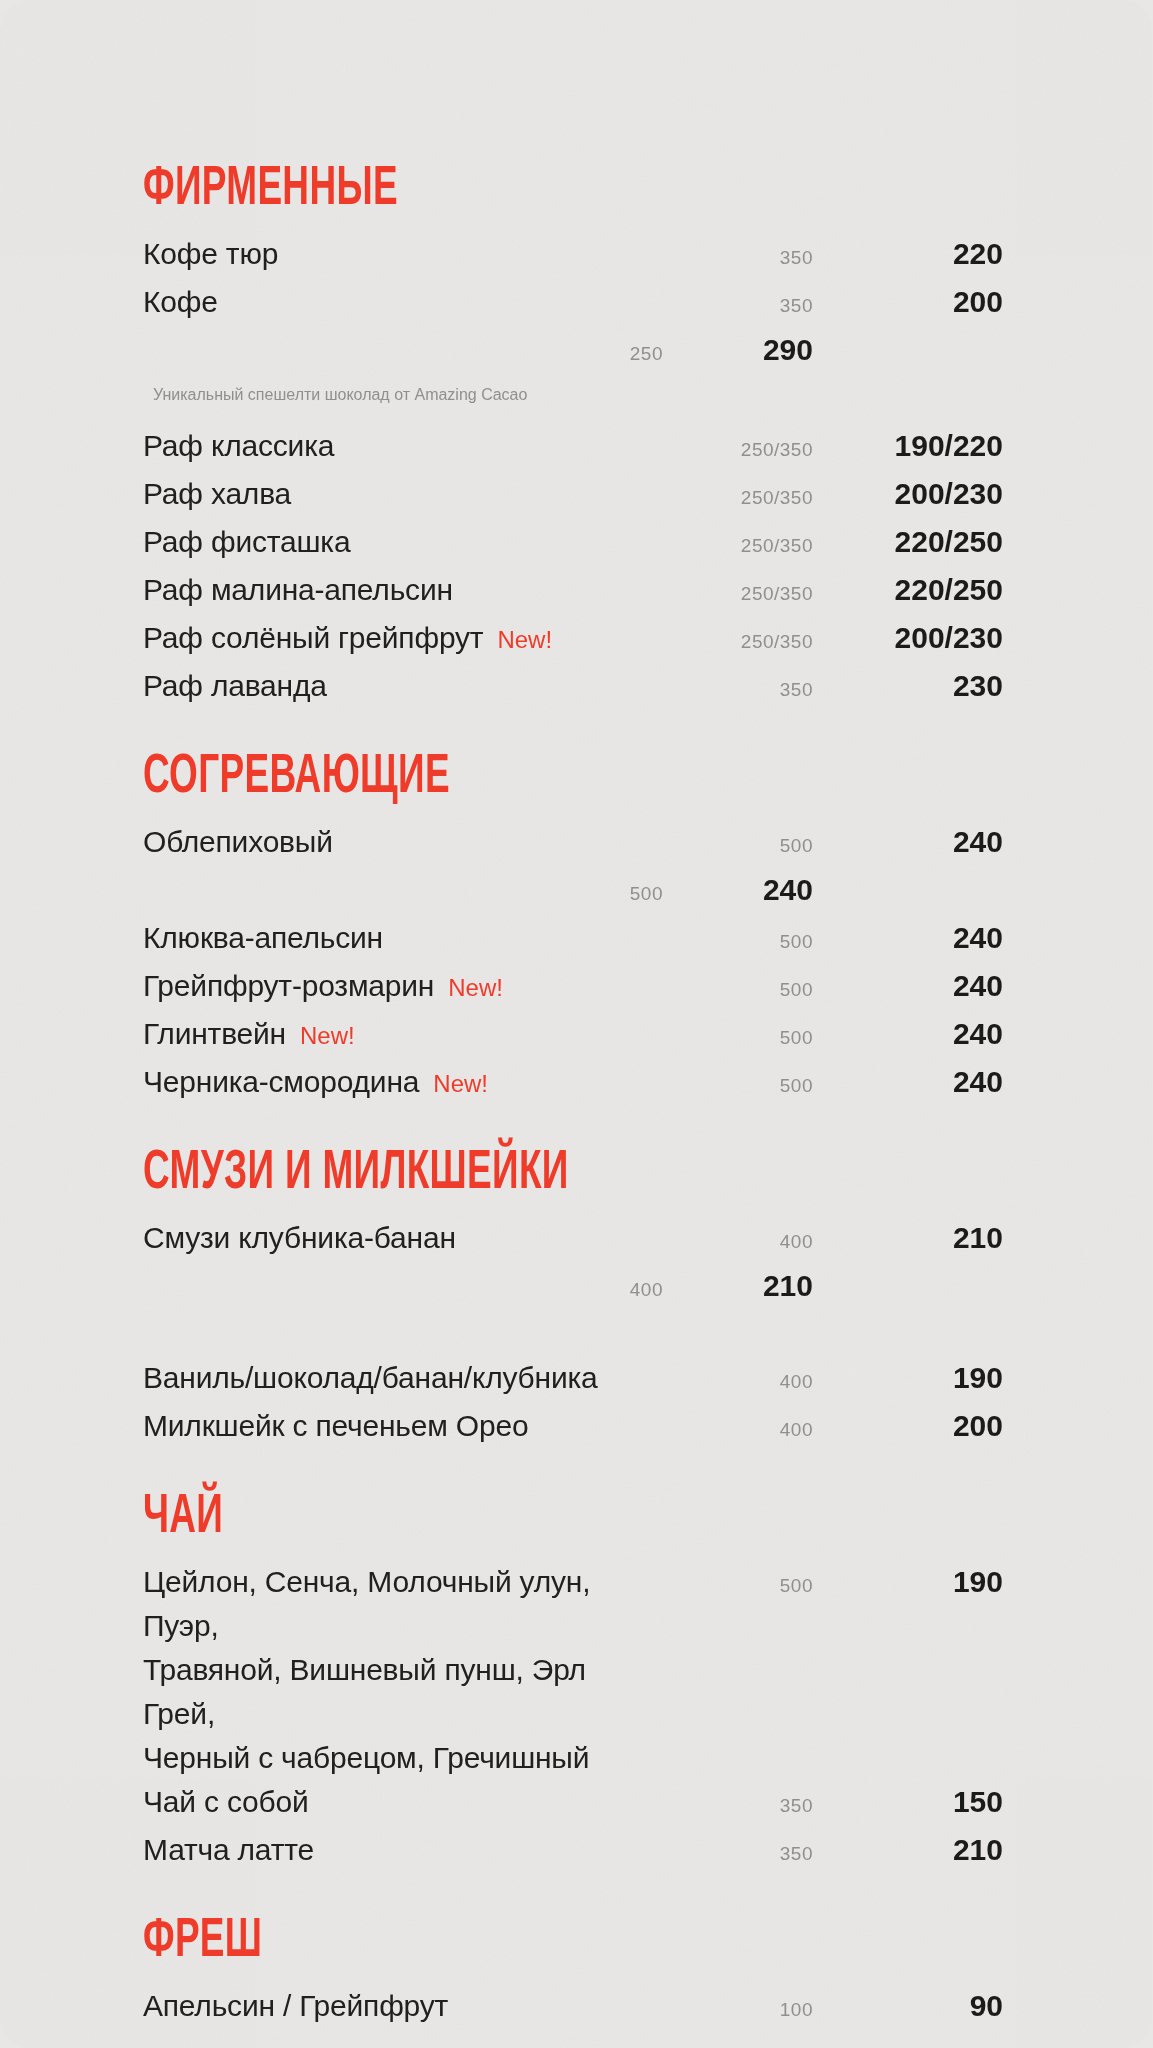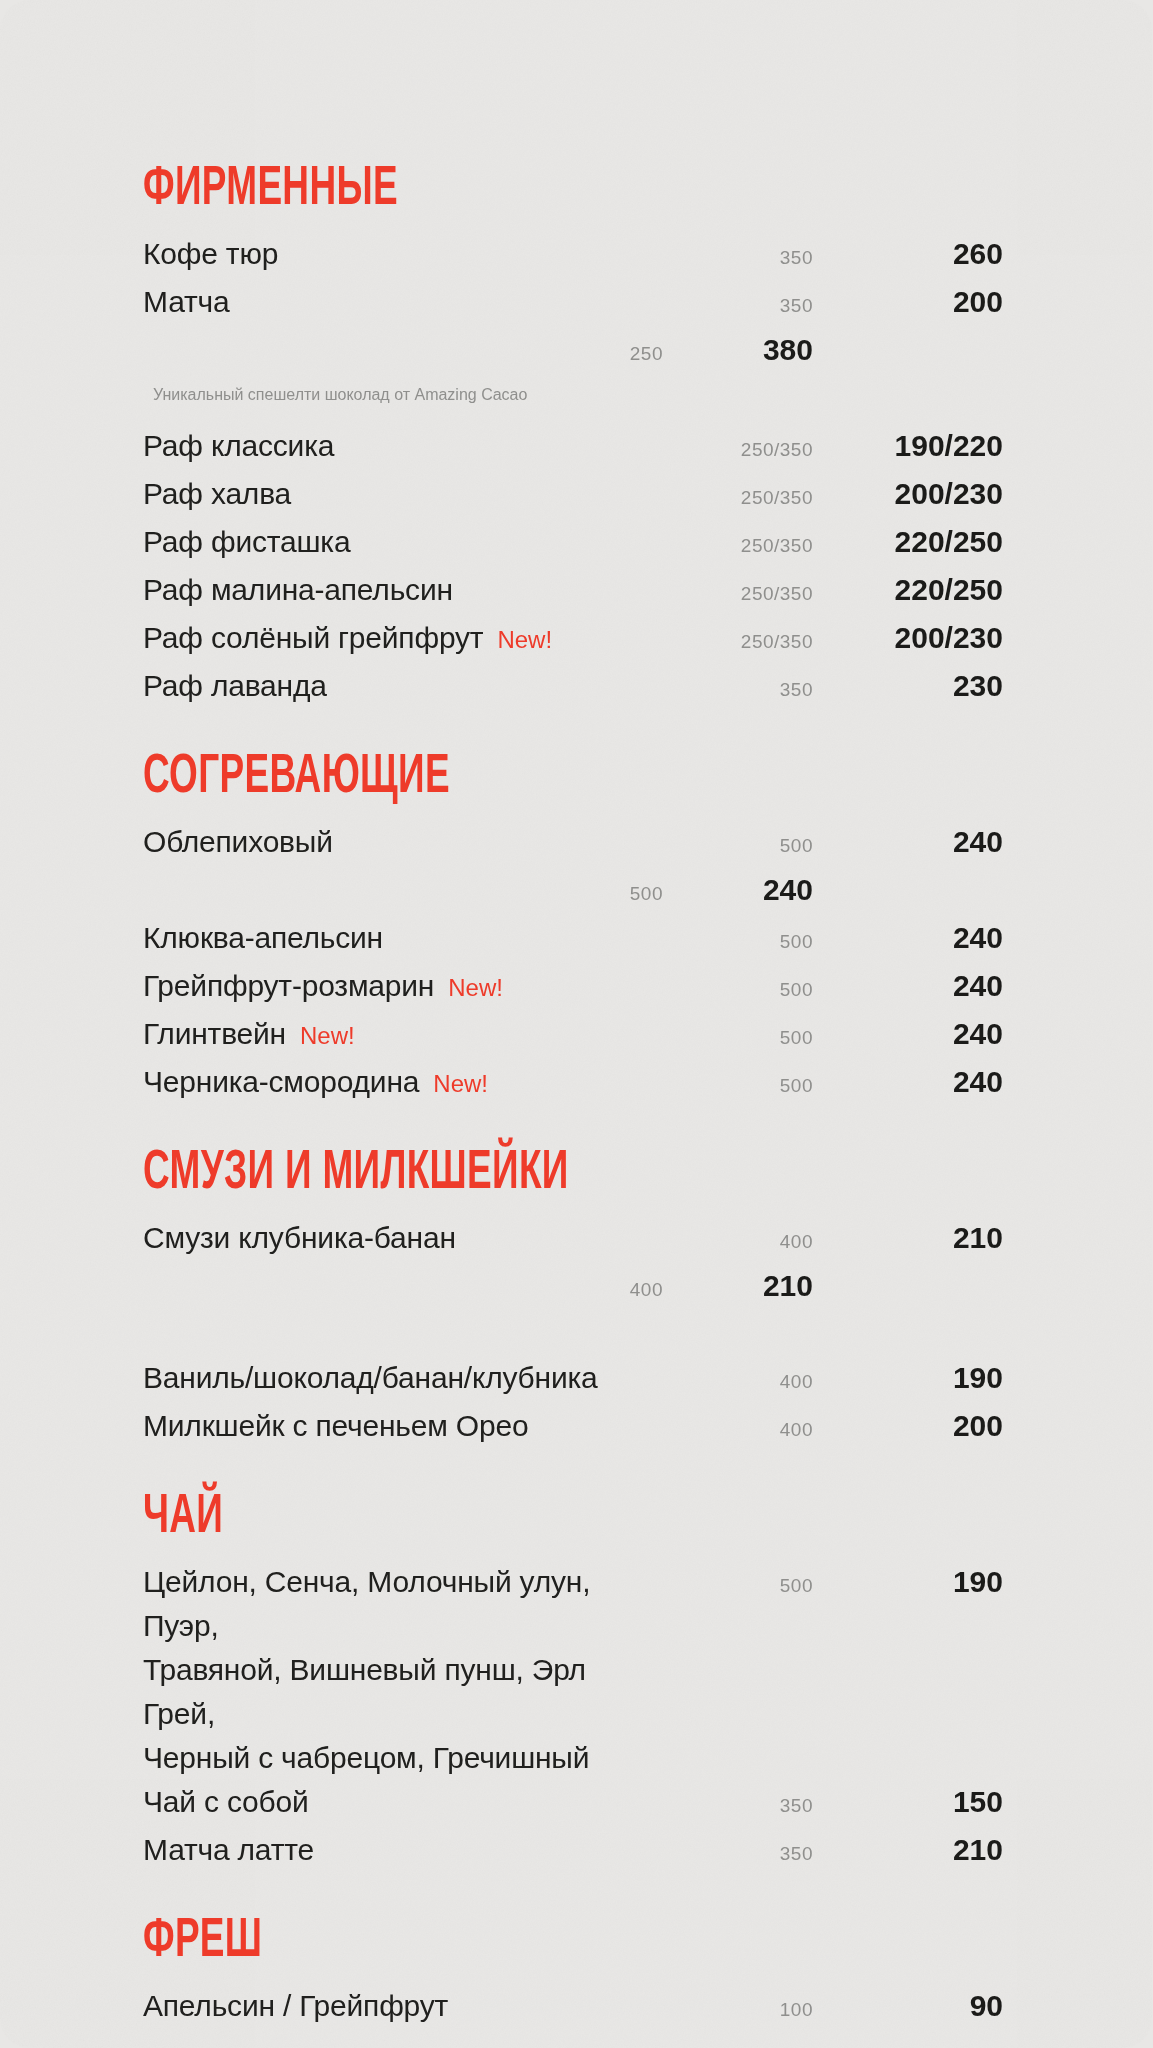--- a/index.html
+++ b/index.html
@@ -91,30 +91,30 @@
     </filter>
     <rect width="100%" height="100%" filter="url(#paperNoise)"></rect>
   </svg>
   <div class="content" id="menu-root">
       <section class="menu-section">
         <h2 class="section-title">ФИРМЕННЫЕ</h2>
         <div class="group">
           <div class="row">
             <div class="name-cell"><span class="name">Кофе тюр</span></div>
             <div class="volume">350</div>
-            <div class="price">260</div>
-          </div>
-          <div class="row">
-            <div class="name-cell"><span class="name">Матча</span></div>
+            <div class="price">220</div>
+          </div>
+          <div class="row">
+            <div class="name-cell"><span class="name">Кофе</span></div>
             <div class="volume">350</div>
             <div class="price">200</div>
           </div>
           <div class="row">
             <div class="volume">250</div>
-            <div class="price">380</div>
+            <div class="price">290</div>
           </div>
           <div class="note">Уникальный спешелти шоколад от Amazing Cacao</div>
           <div class="row">
             <div class="name-cell"><span class="name">Раф классика</span></div>
             <div class="volume">250/350</div>
             <div class="price">190/220</div>
           </div>
           <div class="row">
             <div class="name-cell"><span class="name">Раф халва</span></div>
             <div class="volume">250/350</div>

